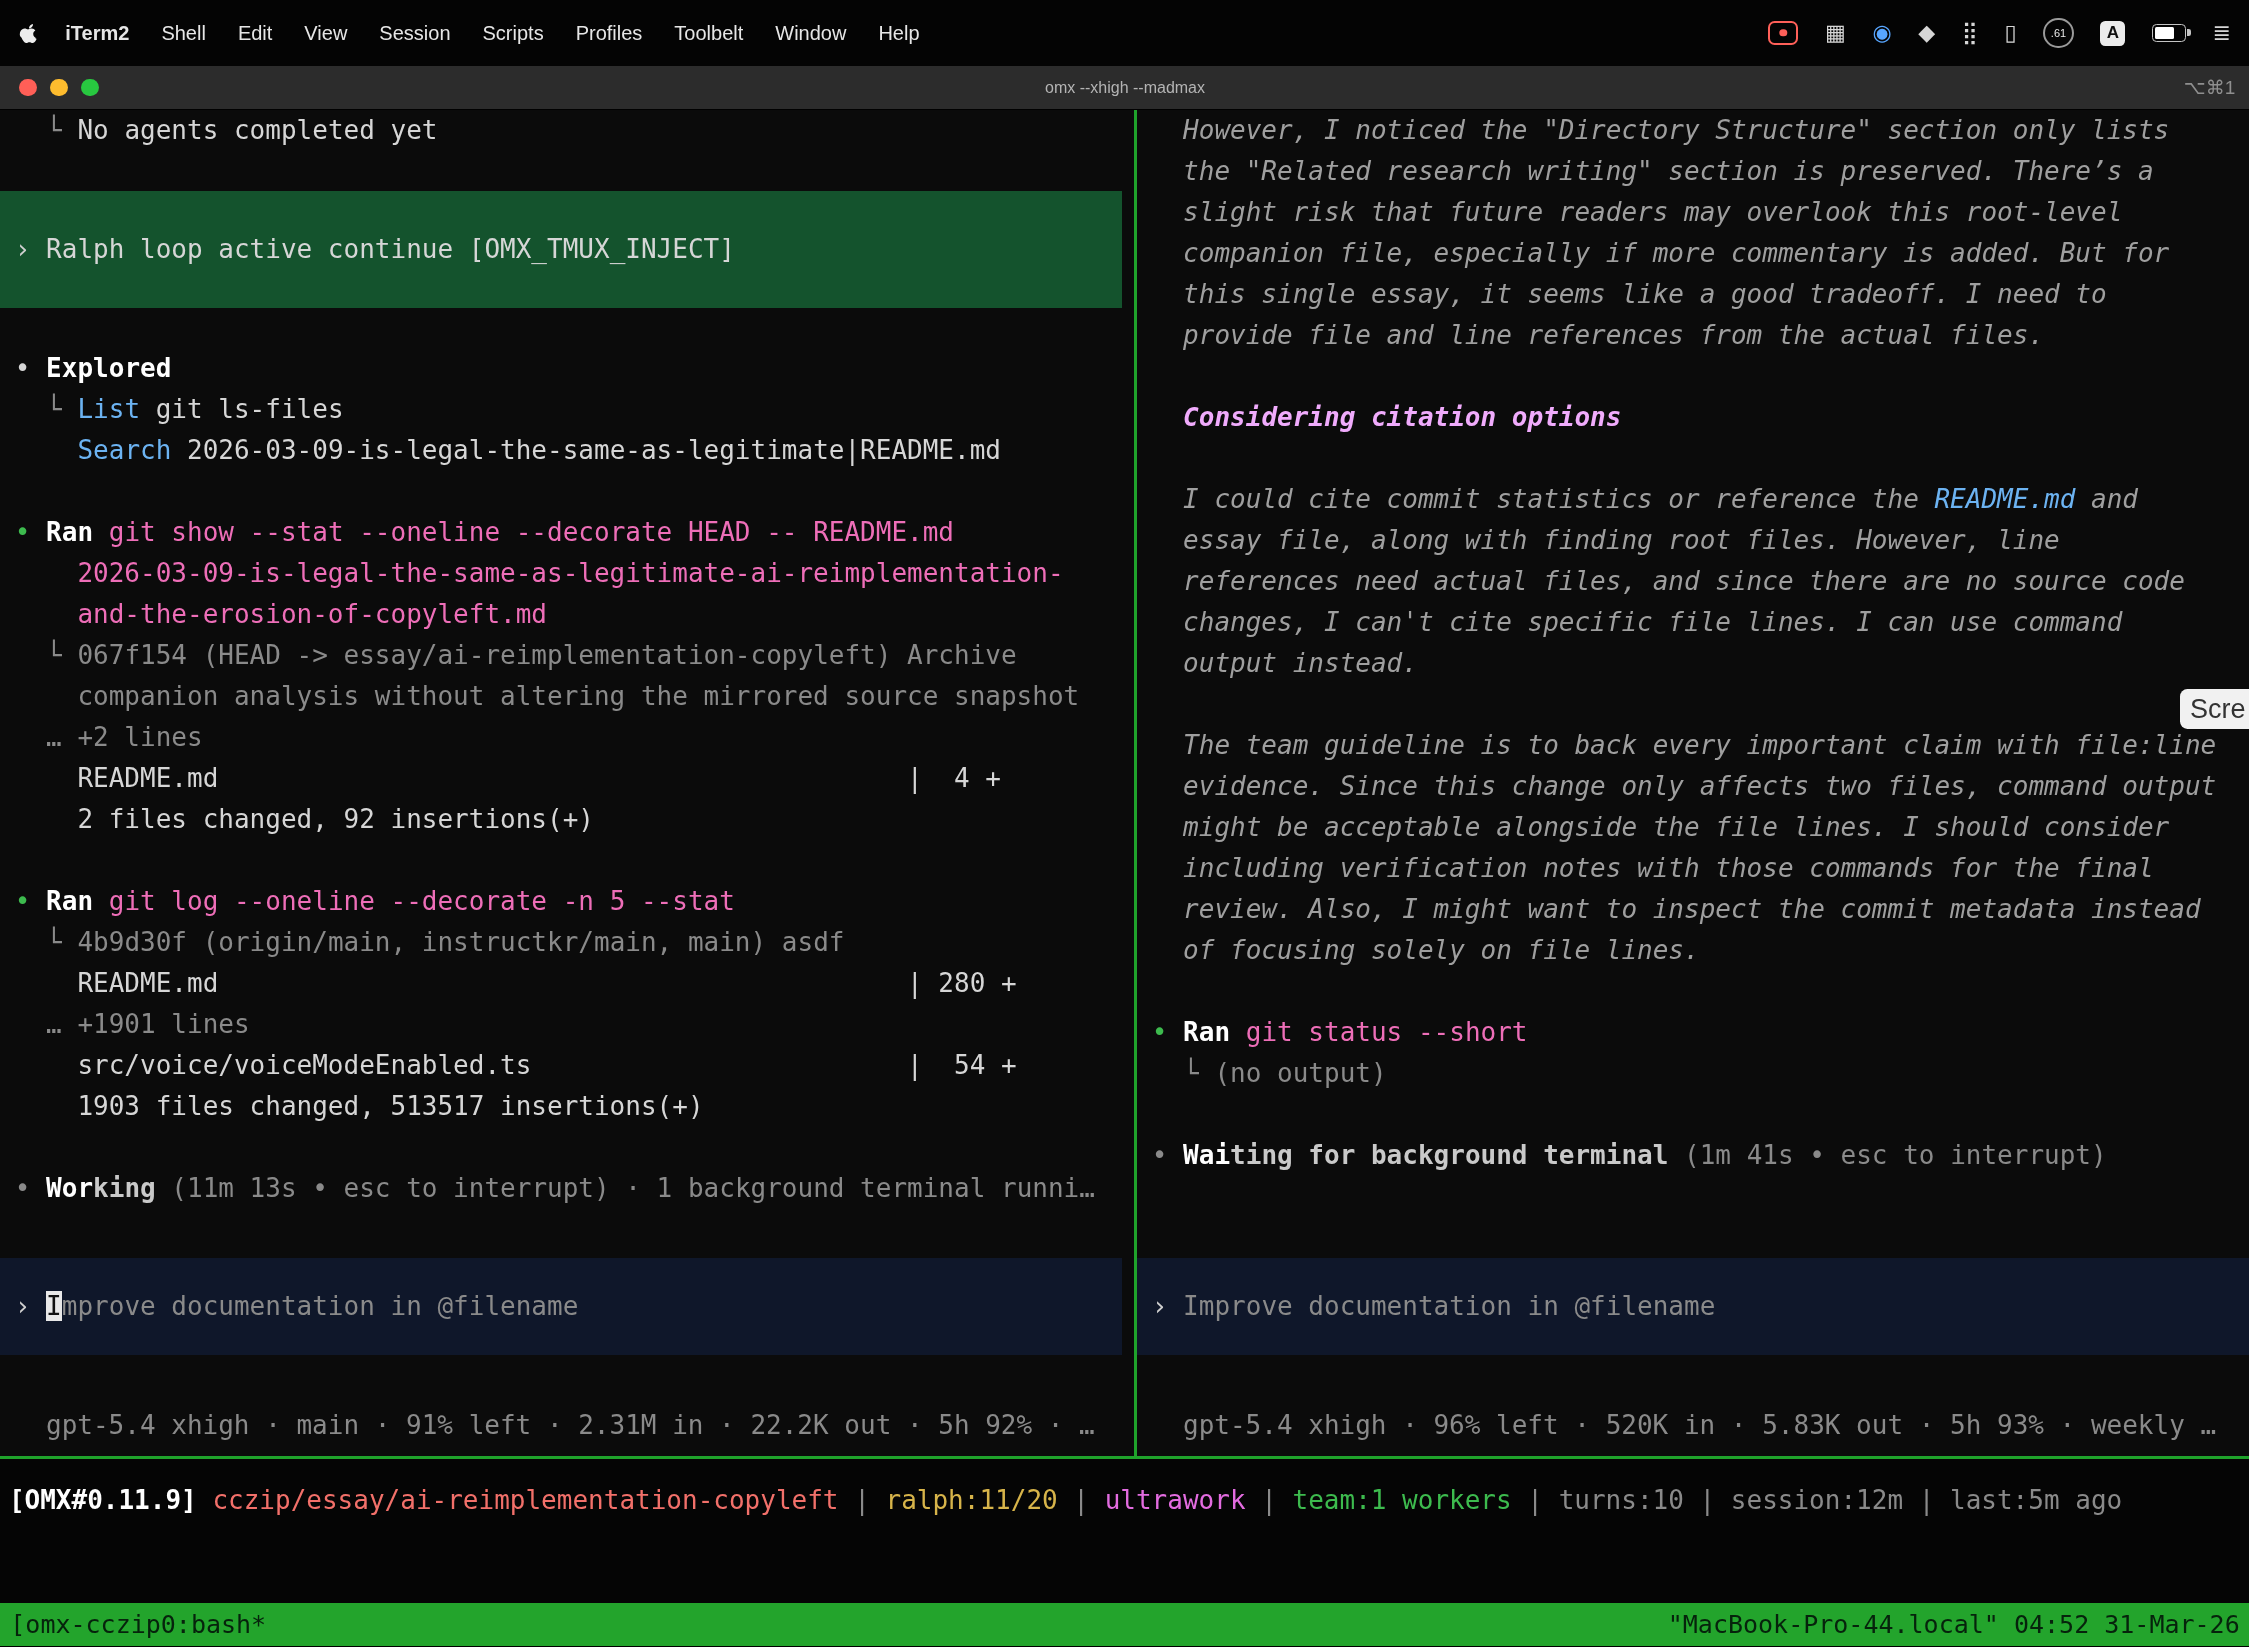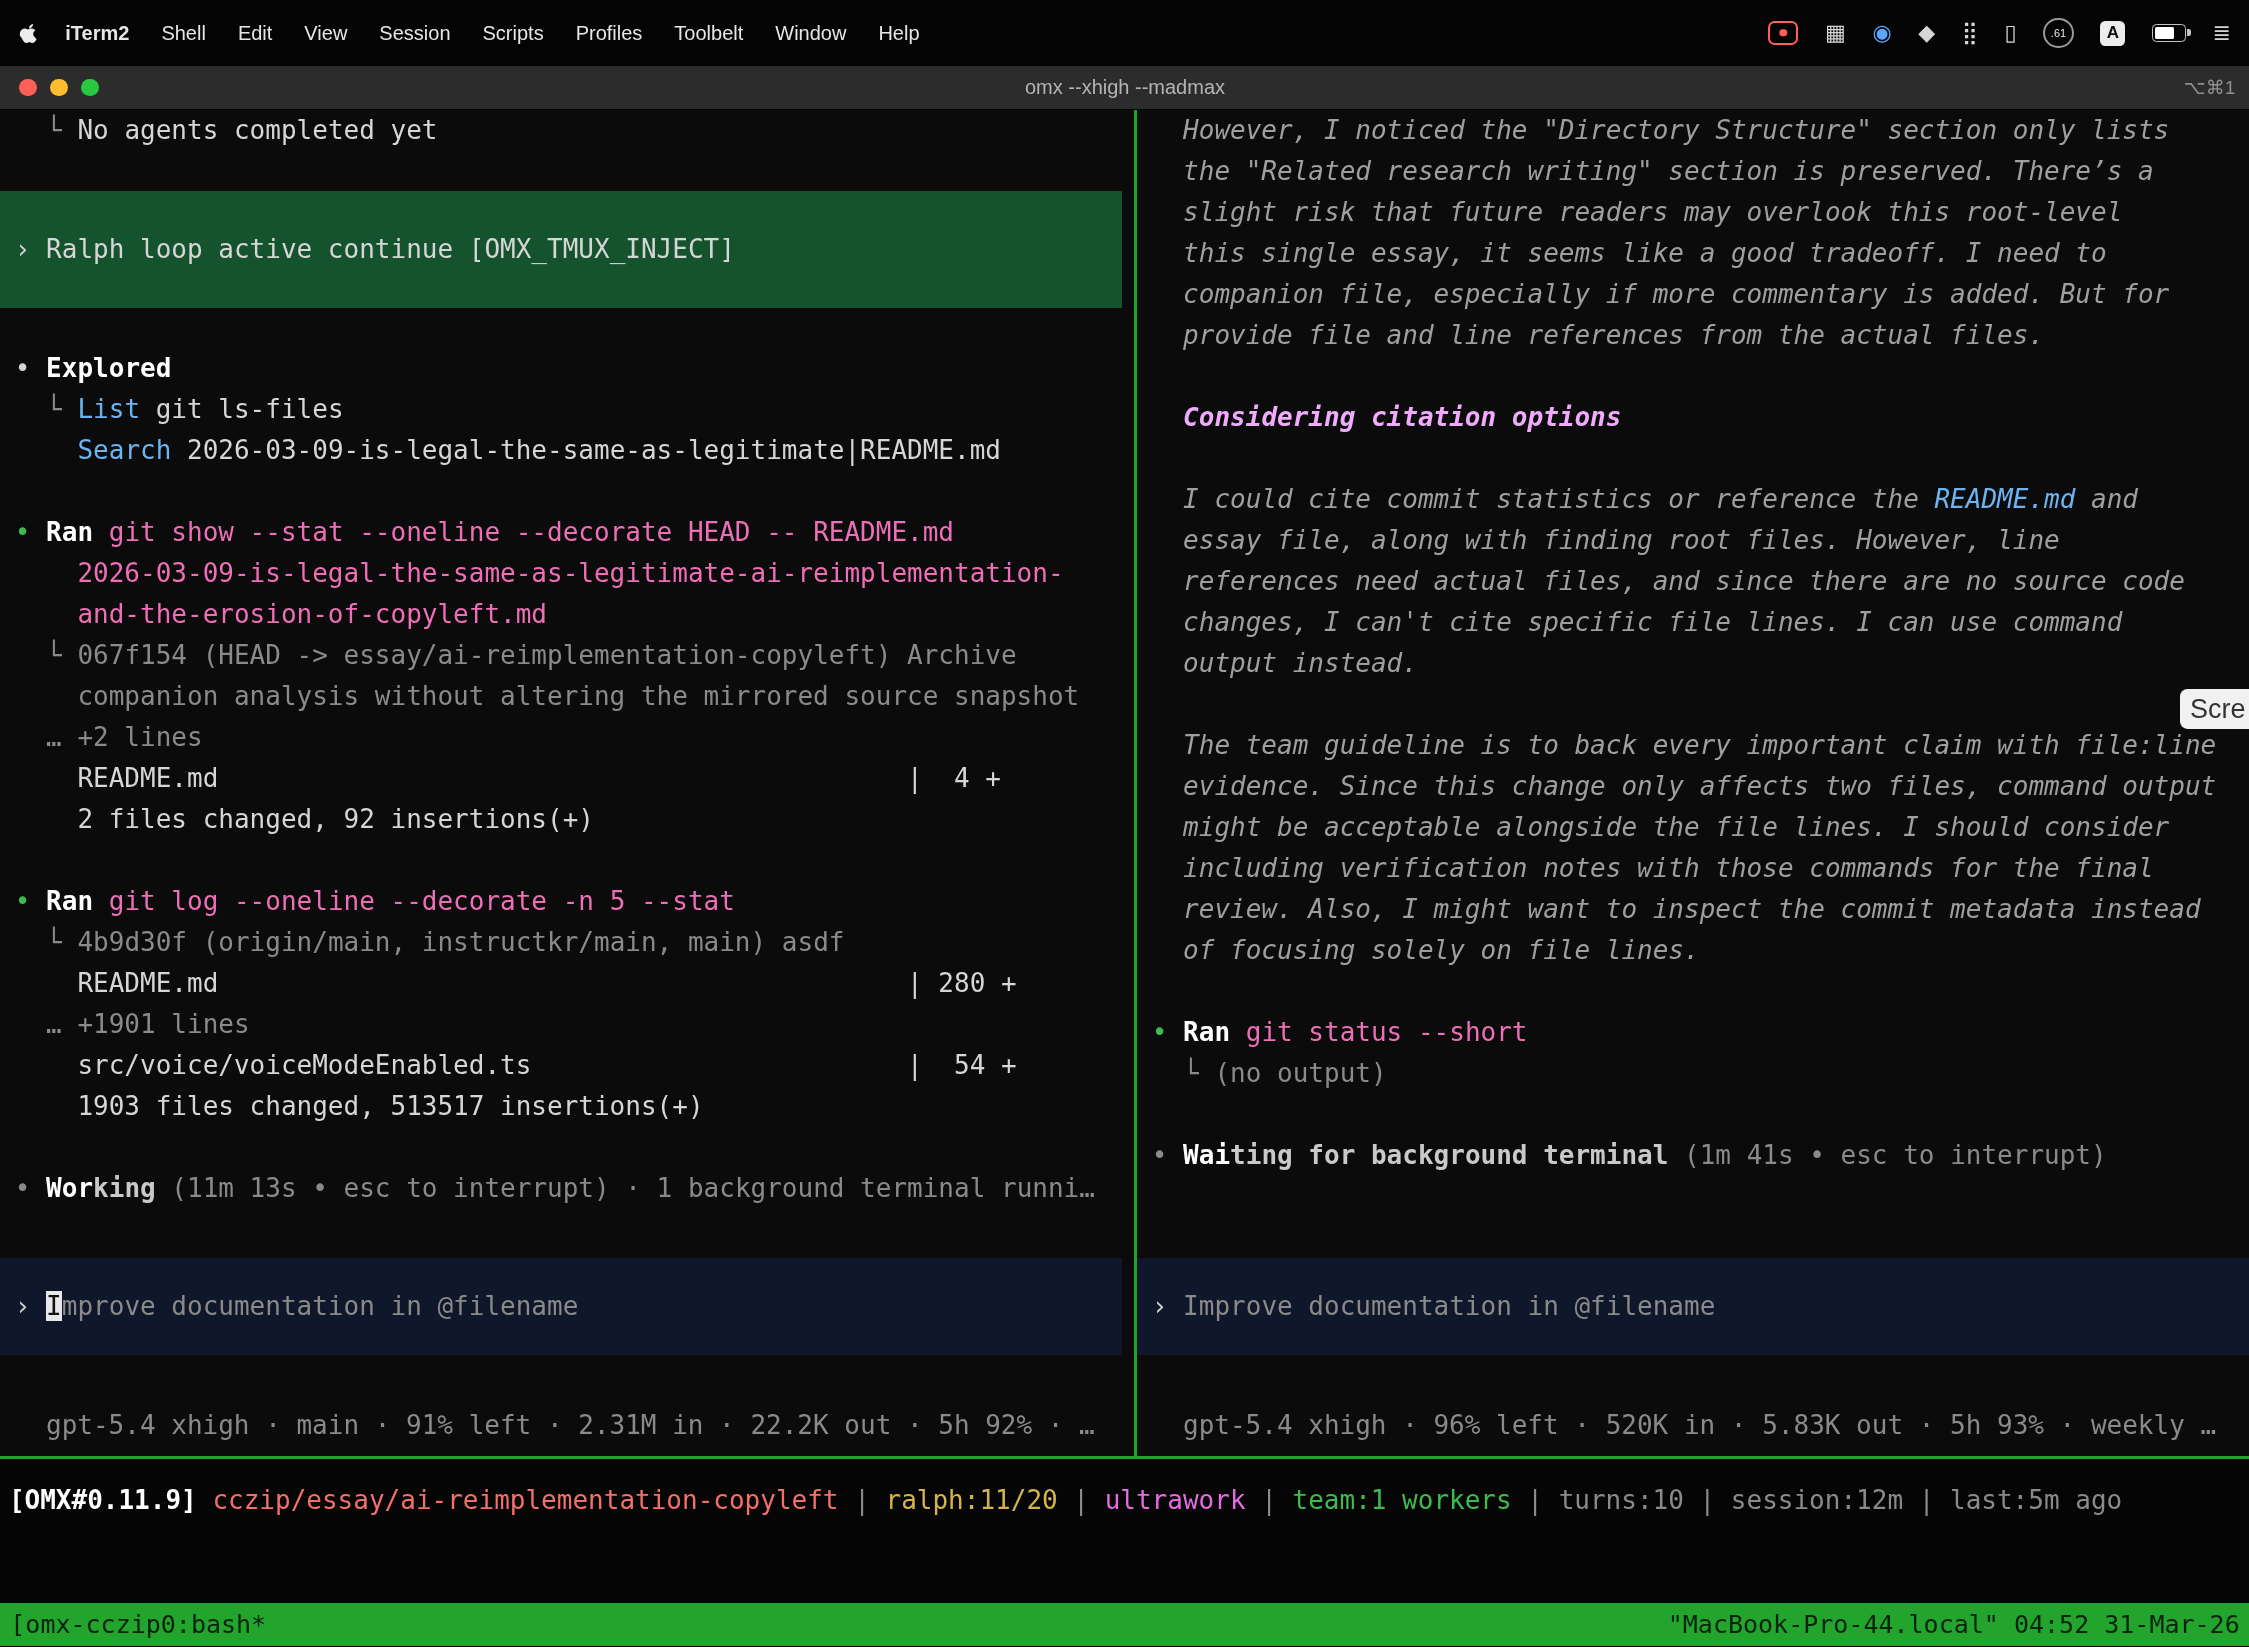--- a/index.html
+++ b/index.html
@@ -22,21 +22,21 @@
   .batt::after{content:"";position:absolute;right:-5.9px;top:3.7px;width:3.7px;height:7.4px;background:#c4c4c4;border-radius:0 2.2px 2.2px 0;}
   .keyA{width:25px;height:25px;background:#ececec;color:#111;border-radius:5.2px;font:700 17px "Liberation Sans",sans-serif;}
   .b61{width:26.6px;height:26.6px;border:2.2px solid #9a9a9a;border-radius:50%;color:#e8e8e8;font:400 11px "Liberation Sans",sans-serif;}
   .c-blue-icon{color:#58a6ff;}
 
   
   .titlebar{height:43px;background:#2c2c2c;position:relative;display:flex;align-items:center;justify-content:center;border-bottom:1.5px solid #000;}
   .traffic{position:absolute;left:19px;display:flex;gap:13.3px;}
   .tl{width:17.7px;height:17.7px;border-radius:50%;display:inline-block;}
   .tl.red{background:#ff5f57;}.tl.yellow{background:#febc2e;}.tl.green{background:#28c840;}
-  .title{color:#b4b4b4;font-size:20px;}
+  .title{color:#b4b4b4;font-size:16px;}
   .tshortcut{position:absolute;right:14.8px;color:#8f8f8f;font-size:19px;}
 
   
   .panes{display:flex;height:1346px;background:#0b0b0b;font-family:"DejaVu Sans Mono",monospace;font-size:26px;color:#d6d6d6;}
   .pane{display:flex;flex-direction:column;overflow:hidden;background:#0b0b0b;gap:47px;}
   .pane.left{width:1134px;}
   .pane.right{flex:1;}
   .vdivider{width:3px;background:#1fa32b;}
   .scrollback{flex:1;overflow:hidden;}
   .tline{line-height:41px;white-space:pre;padding-left:14.8px;padding-right:5.9px;}
@@ -152,22 +152,22 @@
       <div class="tline statusline">gpt-5.4 xhigh · main · 91% left · 2.31M in · 22.2K out · 5h 92% · …</div>
     </section>
 
     <div class="vdivider"></div>
 
     <section class="pane right">
       <div class="scrollback">
           <div class="tline"><span class="it">  However, I noticed the "Directory Structure" section only lists</span></div>
           <div class="tline"><span class="it">  the "Related research writing" section is preserved. There’s a</span></div>
           <div class="tline"><span class="it">  slight risk that future readers may overlook this root-level</span></div>
+          <div class="tline"><span class="it">  companion file, especially if more commentary is added. But for</span></div>
           <div class="tline"><span class="it">  this single essay, it seems like a good tradeoff. I need to</span></div>
-          <div class="tline"><span class="it">  companion file, especially if more commentary is added. But for</span></div>
           <div class="tline"><span class="it">  provide file and line references from the actual files.</span></div>
           <div class="tline">&nbsp;</div>
           <div class="tline"><span class="it">  </span><span class="itb">Considering citation options</span></div>
           <div class="tline">&nbsp;</div>
           <div class="tline"><span class="it">  I could cite commit statistics or reference the </span><span class="itbl">README.md</span><span class="it"> and</span></div>
           <div class="tline"><span class="it">  essay file, along with finding root files. However, line</span></div>
           <div class="tline"><span class="it">  references need actual files, and since there are no source code</span></div>
           <div class="tline"><span class="it">  changes, I can't cite specific file lines. I can use command</span></div>
           <div class="tline"><span class="it">  output instead.</span></div>
           <div class="tline">&nbsp;</div>

